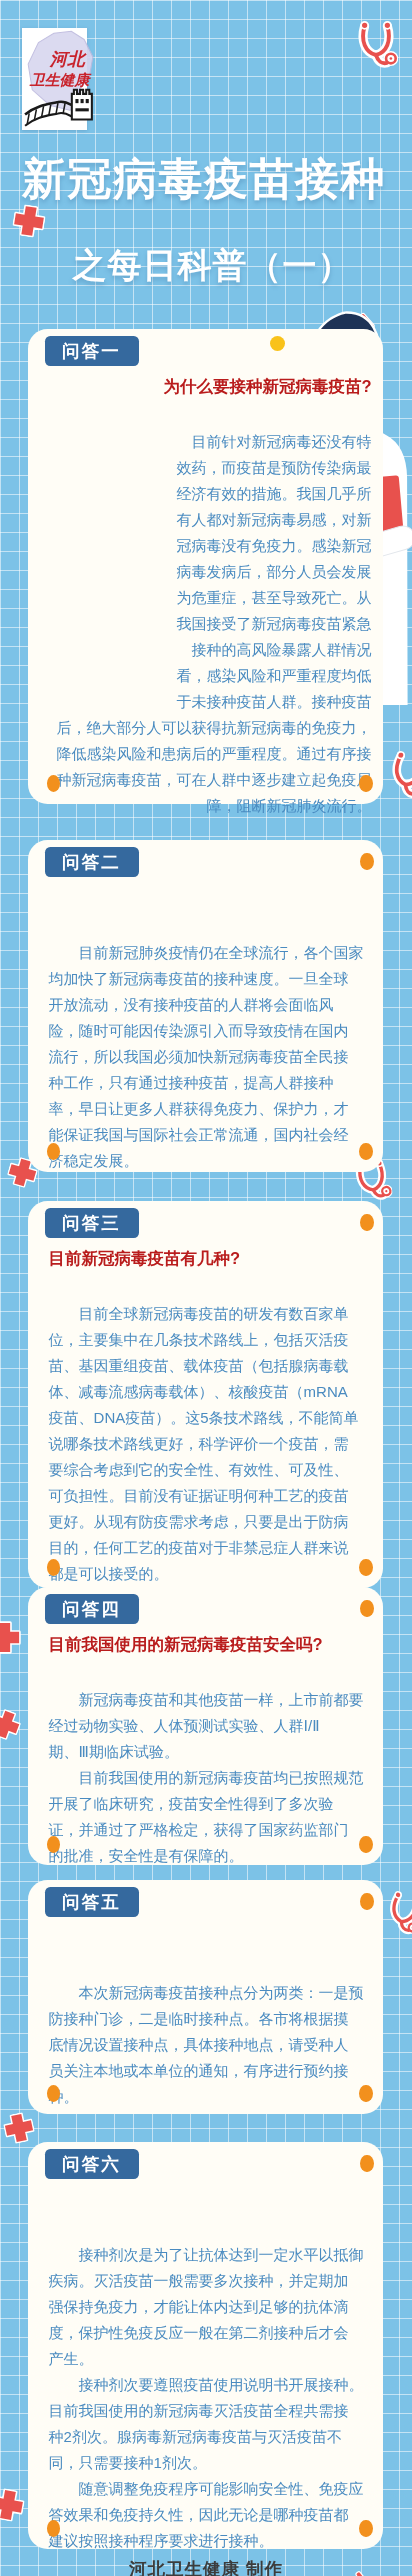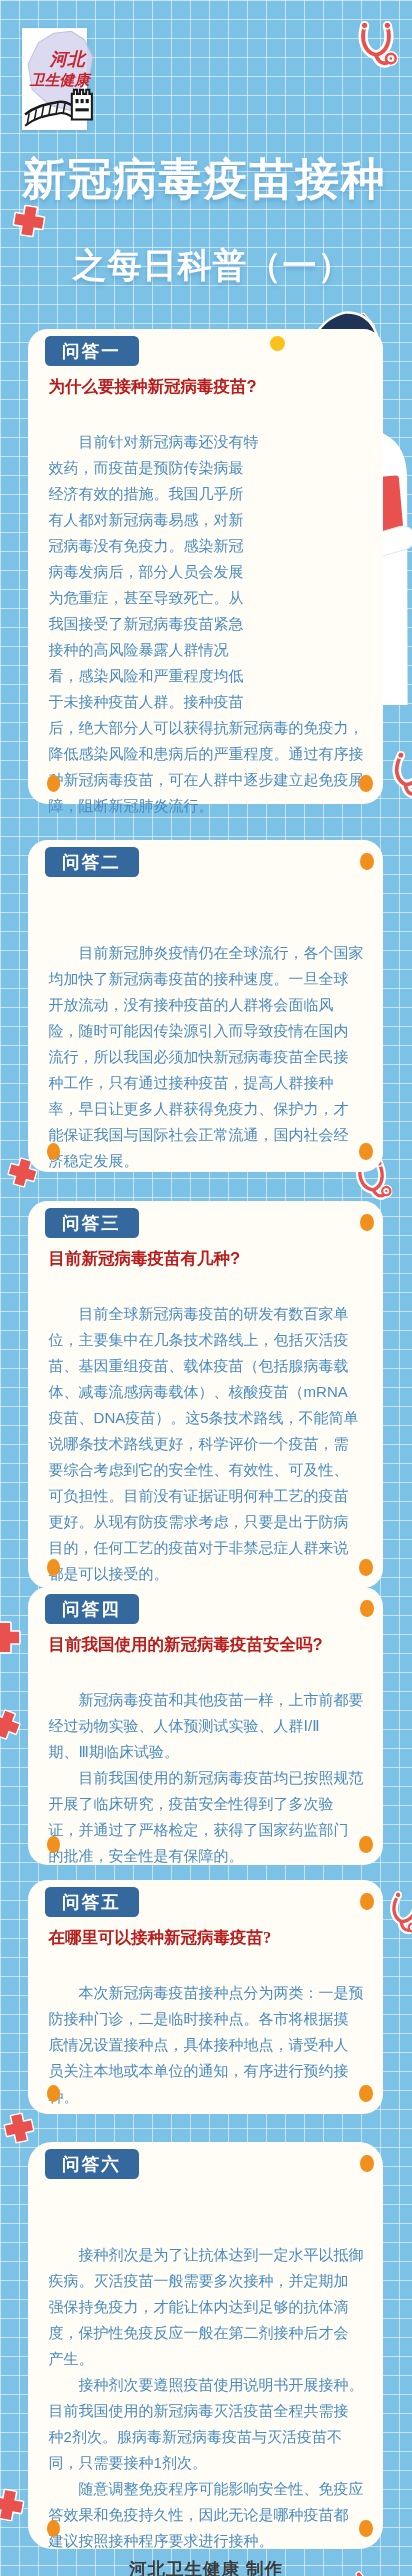--- a/index.html
+++ b/index.html
@@ -16,26 +16,26 @@
     box-shadow:0 1px 3.1px rgba(60,100,140,.25);font-style:italic; }
   .main-title { position:absolute; left:0; top:150px; width:384px; text-align:center;
     font-size:44px; font-weight:bold; color:#ffffff; letter-spacing:1.5px;
     text-shadow:0 2.6px 4.1px rgba(70,125,170,.4);margin-left:12px; }
   .sub-title { position:absolute; left:0; top:243px; width:412px; text-align:center;
     font-size:34px; font-weight:bold; color:#ffffff; letter-spacing:1px;
     text-shadow:0 2.6px 4.1px rgba(70,125,170,.4);padding-left:13px; }
 
   
   .card { position:absolute; left:28px; width:355px; background:#fffdf6; border-radius:19.6px; }
-  .s1 { top:329px;  height:475px; }
+  .s1 { top:329px;  height:475px;text-align:right; }
   .s2 { top:840px; height:332px; }
   .s3 { top:1201px; height:387px; }
   .s4 { top:1587px; height:278px; }
   .s5 { top:1880px; height:234px;font-family:Liberation Serif, serif; }
-  .s6 { top:2142px; height:407px;border-radius:24px; }
+  .s6 { top:2142px; height:407px; }
   .badge { position:absolute; left:16.5px; top:7.2px; width:94px; height:30px; background:#35699e;
     border-radius:5.2px; color:#ffffff; font-size:17.5px; font-weight:bold; letter-spacing:2.1px;
     display:flex; align-items:center; justify-content:center; }
   .question { position:absolute; left:20.6px; top:47px; width:323px;
     font-size:16.5px; font-weight:bold; color:#b91c1c; letter-spacing:0; }
   .qbody { position:absolute; left:20.6px; top:80px; width:323px;
     font-size:15px; line-height:26px; color:#4a8bc0; white-space:pre-line;margin-top:20px; }
   .odot { position:absolute; width:13.4px; height:17px; border-radius:50%; background:#f2901d; }
   .odot.tr { right:9.3px; top:13.4px; }
   .odot.bl { left:18.5px;  bottom:12.4px; }
@@ -231,21 +231,20 @@
 开展了临床研究，疫苗安全性得到了多次验
 证，并通过了严格检定，获得了国家药监部门
 的批准，安全性是有保障的。</div>
     <span class="odot bl"></span>
     <span class="odot br"></span>
   </section>
 
   <section class="card s5">
     <div class="badge">问答五</div>
     <span class="odot tr"></span>
-    <h2 class="question">在哪里可以接种新冠病毒疫苗?</h2>
     <div class="qbody">　　本次新冠病毒疫苗接种点分为两类：一是预
 防接种门诊，二是临时接种点。各市将根据摸
 底情况设置接种点，具体接种地点，请受种人
 员关注本地或本单位的通知，有序进行预约接
 种。</div>
     <span class="odot bl"></span>
     <span class="odot br"></span>
   </section>
 
   <section class="card s6">

